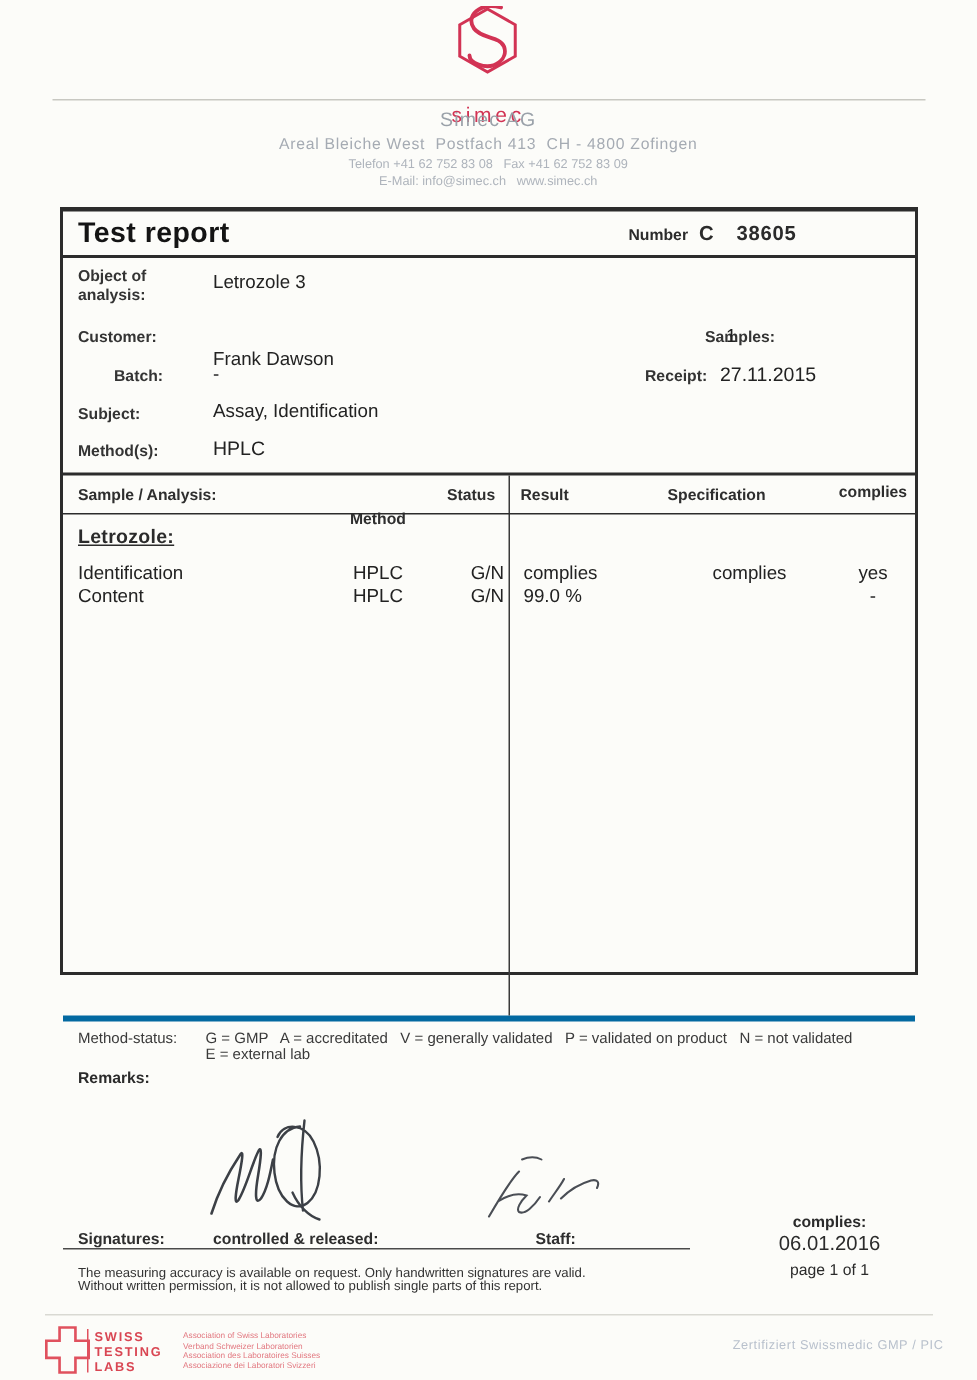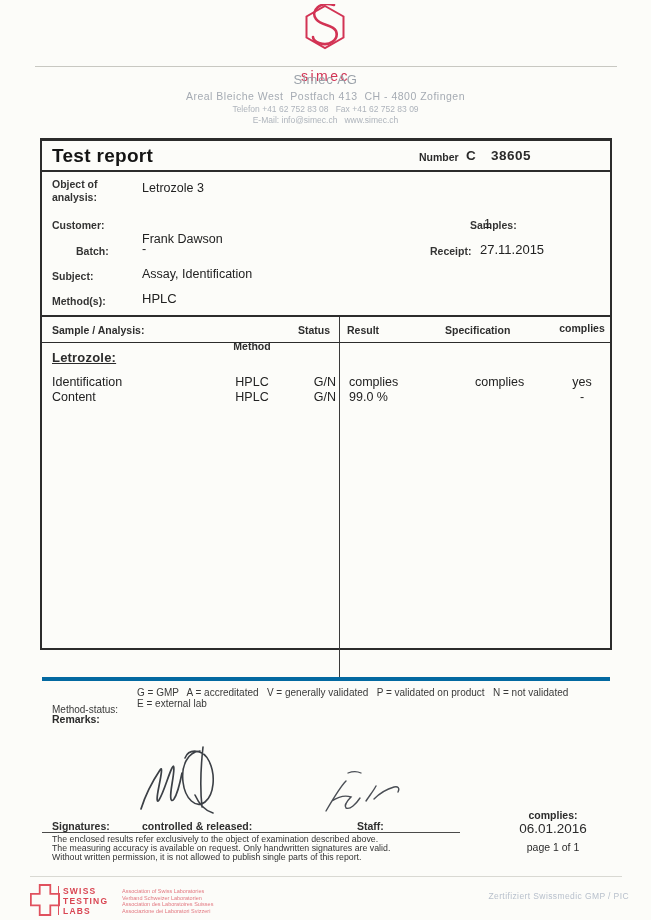--- a/index.html
+++ b/index.html
@@ -71,21 +71,21 @@
   .trow-0 { top:58px; } .trow-1 { top:73px; }
   .td { position:absolute; font-size:12.5px; color:#222; top:0; }
   .td-name     { left:10px; }
   .td-method   { left:175px; width:70px; text-align:center; }
   .td-status   { left:248px; width:46px; text-align:right; }
   .td-result   { left:307px; }
   .td-spec     { left:433px; }
   .td-complies { left:512px; width:56px; text-align:center; }
 
   .legend-section { left:0; top:540px; right:0; height:180px; }
-  .ms-label { left:10px; top:23px; font-size:10px; color:#3a3a3a; }
+  .ms-label { left:10px; top:6px; font-size:10px; color:#3a3a3a; }
   .ms-line1 { left:95px; top:6px; font-size:10px; color:#3a3a3a; white-space:pre; }
   .ms-line2 { left:95px; top:17px; font-size:10px; color:#3a3a3a; }
   .remarks  { left:10px; top:32px; font-size:10.5px; font-weight:bold; }
 
   .sig1-svg { left:95px;  top:64px; width:92px; height:74px; }
   .sig2-svg { left:278px; top:88px; width:88px; height:46px; }
   .sig-label { font-size:10.5px; font-weight:bold; color:#2e2e2e; }
   .lab-signatures { left:10px;  top:139px; }
   .lab-controlled { left:100px; top:139px; }
   .lab-staff      { left:315px; top:139px; }
@@ -188,21 +188,20 @@
     </svg>
     <svg class="abs sig2-svg" viewBox="0 0 88 46">
       <path d="M28,4 C33,2 37,2 41,4" fill="none" stroke="#4a4e55" stroke-width="1.3" stroke-linecap="round"></path>
       <path d="M6,42 C13,30 20,18 26,12 M12,32 C18,28 25,26 31,28 C27,32 24,37 26,39 C30,41 36,35 40,29 M46,32 C50,26 54,21 56,17 M54,30 C60,24 67,20 74,18 C78,17 80,19 78,23" fill="none" stroke="#4a4e55" stroke-width="1.4" stroke-linecap="round"></path>
     </svg>
 
     <div class="abs sig-label lab-signatures">Signatures:</div>
     <div class="abs sig-label lab-controlled">controlled &amp; released:</div>
     <div class="abs sig-label lab-staff">Staff:</div>
     <div class="abs sig-rule"></div>
-    <div class="abs disc disc-0">The enclosed results refer exclusively to the object of examination described above.</div>
     <div class="abs disc disc-1">The measuring accuracy is available on request. Only handwritten signatures are valid.</div>
     <div class="abs disc disc-2">Without written permission, it is not allowed to publish single parts of this report.</div>
     <div class="abs completed-label">complies:</div>
     <div class="abs completed-date">06.01.2016</div>
     <div class="abs page-info">page 1 of 1</div>
   </div>
 
 </div>
 
 <div class="abs footer-rule"></div>

